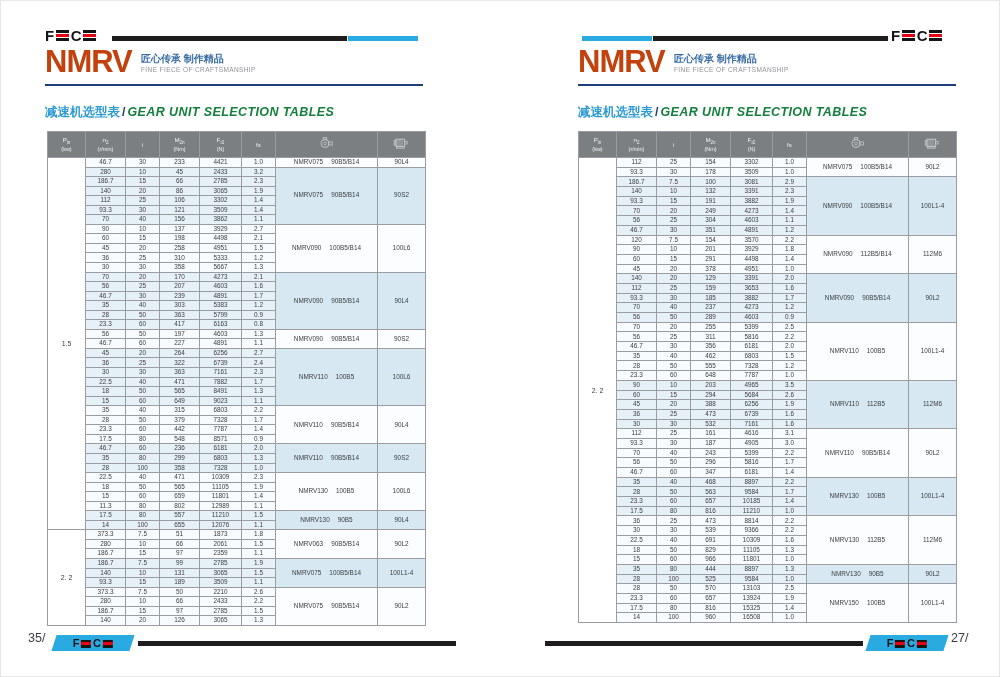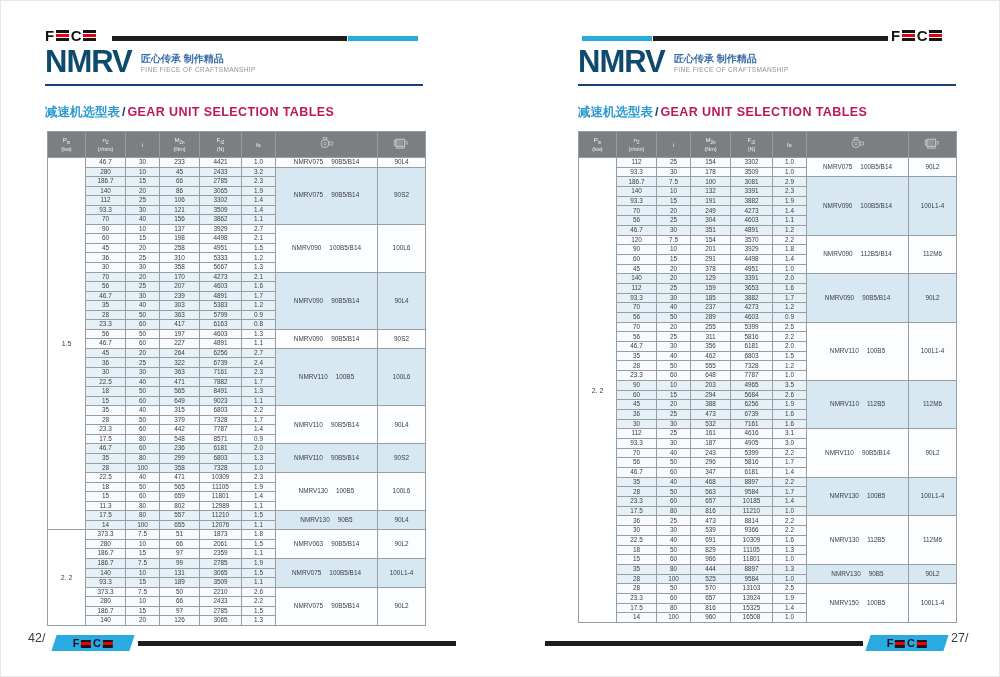--- a/index.html
+++ b/index.html
@@ -23,28 +23,28 @@
   .feco-lg .bars{width:13px;height:11px;}
   .feco-lg .bars i{height:2.8px;}
   .feco-sm .lt{font-size:11px;}
   .feco-sm .bars{width:10px;height:8px;}
   .feco-sm .bars i{height:2.1px;}
 
   
   .bar{position:absolute;height:5px;}
   .bar.black{background:#1f1d1e;}
   .bar.cyan{background:#29abe2;}
-  .series{position:absolute;font-size:31px;font-weight:900;color:#0c4a6e;line-height:1;letter-spacing:-1px;}
+  .series{position:absolute;font-size:31px;font-weight:900;color:#c2410c;line-height:1;letter-spacing:-1px;}
   .tag-zh{position:absolute;font-size:10px;font-weight:bold;color:#3a6ea5;}
   .tag-en{position:absolute;font-size:6.5px;color:#8f9295;letter-spacing:0.4px;}
   .head-rule{position:absolute;height:2px;background:#1b3e7c;}
   .sec-title{position:absolute;font-size:12.5px;font-weight:bold;white-space:nowrap;}
   .sec-title .zh{color:#2d9ad2;}
   .sec-title .sep{color:#1b3e7c;padding:0 2px;}
-  .sec-title .en{color:#be185d;letter-spacing:0.4px;}
+  .sec-title .en{color:#15803d;letter-spacing:0.4px;font-style:italic;}
 
   
   table{border-collapse:collapse;table-layout:fixed;width:378px;color:#3a3d40;}
   th,td{border:1px solid #999da1;padding:0;text-align:center;overflow:hidden;
         white-space:nowrap;box-sizing:border-box;}
   thead th{background:#7c7f82;color:#eef0f1;font-weight:normal;height:26px;
            font-size:6.2px;line-height:1.25;vertical-align:middle;}
   thead th sub{font-size:4.5px;}
   thead th .u{font-size:5.5px;}
   td{font-size:6.4px;line-height:1;}
@@ -516,21 +516,21 @@
           <tr class="gA">
             <td class="d">140</td>
             <td class="d">20</td>
             <td class="d">126</td>
             <td class="d">3065</td>
             <td class="d">1.3</td>
           </tr>
         </tbody>
       </table>
   </div>
-  <div class="pgnum" style="left:28px;top:631px;">42/</div>
+  <div class="pgnum" style="left:28px;top:631px;">35/</div>
   <div class="para" style="left:54px;top:635px;width:78px;">
     <span class="feco feco-sm">
       <span class="lt">F</span>
       <span class="bars">
           <i></i>
           <i class="mid"></i>
           <i></i>
         </span>
       <span class="lt">C</span>
       <span class="bars">

